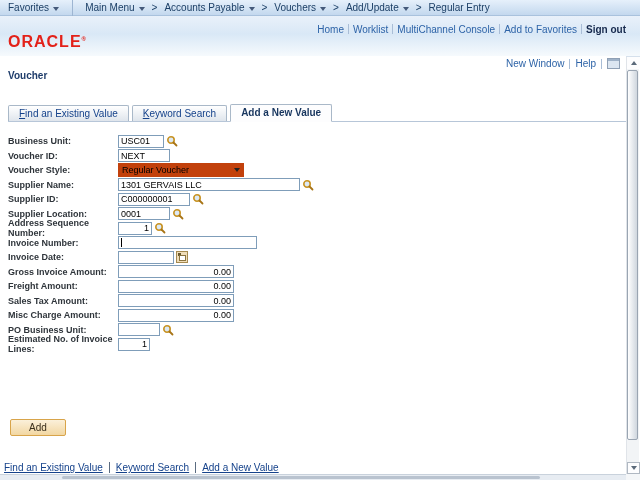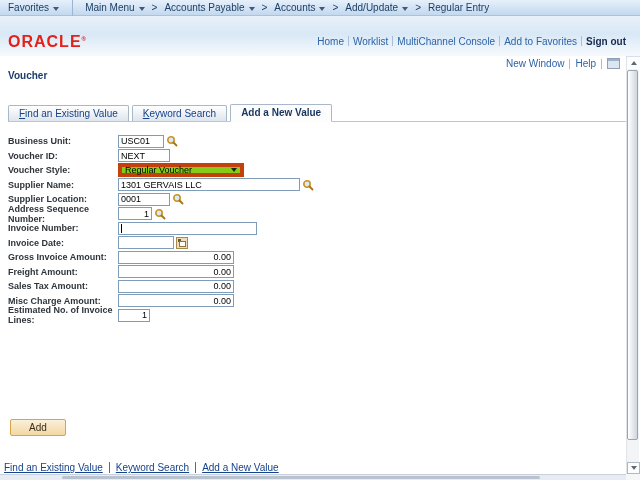--- a/index.html
+++ b/index.html
@@ -14,21 +14,21 @@
   .crumb{display:inline-flex;align-items:center;gap:4px;margin-right:7px;cursor:default;}
   .menu-arrow{width:0;height:0;border-left:3px solid transparent;
     border-right:3px solid transparent;border-top:4px solid #44597a;margin-top:2px;}
   .top-div{width:1px;height:16px;background:#9db5d2;margin:0 12px 0 6px;}
   .crumb-sep{margin-right:7px;color:#1c3f66;}
 
   
   .header{position:absolute;top:16px;left:0;right:0;height:40px;
     background:linear-gradient(#e9f1fa 0%,#d9e8f6 45%,#f6fafd 100%);
     border-bottom:1px solid #d5e0ec;}
-  .header-links{position:absolute;top:20px;right:14px;display:flex;
+  .header-links{position:absolute;top:8px;right:14px;display:flex;
     align-items:flex-start;gap:4px;font-size:10px;}
   .hlink{color:#2d63a7;text-decoration:none;cursor:pointer;}
   .hsep{width:1px;height:10px;background:#a9bdd6;}
   .signout{color:#16294d;font-weight:bold;cursor:pointer;}
   .logo{position:absolute;left:8px;top:17px;color:#e32119;font-weight:bold;
     font-size:16px;letter-spacing:1px;}
   .logo sup{font-size:6px;letter-spacing:0;}
 
   
   .content{position:absolute;top:56px;left:0;right:14px;bottom:6px;
@@ -59,21 +59,21 @@
   .frow{display:flex;align-items:center;height:14.5px;}
   .flabel{width:110px;flex-shrink:0;font-weight:bold;color:#2f353b;font-size:9px;}
   .fin{border:1px solid #7f9db9;height:11px;font-size:9px;padding:0 2px;
     color:#000;font-family:"Liberation Sans",sans-serif;background:#fff;}
   .num{text-align:right;}
   .w40{width:40px}.w46{width:46px}.w176{width:176px}.w72{width:72px}
   .w66{width:66px}.w28{width:28px}.w133{width:133px}.w50{width:50px}
   .w110{width:110px}.w36{width:36px}.w48{width:48px}.w26{width:26px}
   .lookup{margin-left:2px;display:inline-flex;cursor:pointer;}
   .fselect{display:inline-flex;justify-content:space-between;align-items:center;
-    width:126px;height:14px;border:4px solid #c2410c;background:#84cc16;
+    width:126px;height:14px;border:1px solid #c2410c;background:#c2410c;
     padding:0 3px;box-sizing:border-box;cursor:pointer;}
   .sel-arrow{width:0;height:0;border-left:3px solid transparent;
     border-right:3px solid transparent;border-top:4px solid #222;}
   .inwrap{position:relative;display:inline-flex;}
   .caret{position:absolute;left:3px;top:2px;width:1px;height:9px;background:#000;}
   .cal-icon{width:12px;height:12px;margin-left:2px;background:#f0ddb8;
     border:1px solid #a58a50;box-sizing:border-box;position:relative;cursor:pointer;}
   .cal-icon::before{content:"";position:absolute;left:1px;top:1px;width:3px;height:3px;
     background:#6b5a2e;}
   .cal-icon::after{content:"";position:absolute;right:1px;bottom:1px;width:5px;height:4px;
@@ -128,21 +128,21 @@
       <span>Main Menu</span>
       <span class="menu-arrow"></span>
     </span>
     <span class="crumb-sep">&gt;</span>
     <span class="crumb">
       <span>Accounts Payable</span>
       <span class="menu-arrow"></span>
     </span>
     <span class="crumb-sep">&gt;</span>
     <span class="crumb">
-      <span>Accounts</span>
+      <span>Vouchers</span>
       <span class="menu-arrow"></span>
     </span>
     <span class="crumb-sep">&gt;</span>
     <span class="crumb">
       <span>Add/Update</span>
       <span class="menu-arrow"></span>
     </span>
     <span class="crumb-sep">&gt;</span>
     <span class="crumb">
       <span>Regular Entry</span>
@@ -219,20 +219,30 @@
         <input class="fin w176" value="1301 GERVAIS LLC" style="">
         <span class="lookup">
             <svg width="12" height="12" viewBox="0 0 12 12">
               <circle cx="5" cy="5" r="3.2" fill="#dce9f5" stroke="#c89324" stroke-width="1.6"></circle>
               <line x1="7.5" y1="7.5" x2="10.5" y2="10.5" stroke="#a87416" stroke-width="1.8" stroke-linecap="round"></line>
             </svg>
           </span>
       </div>
 
 
+      <div class="frow">
+        <span class="flabel">Supplier ID:</span>
+        <input class="fin w66" value="C000000001" style="">
+        <span class="lookup">
+            <svg width="12" height="12" viewBox="0 0 12 12">
+              <circle cx="5" cy="5" r="3.2" fill="#dce9f5" stroke="#c89324" stroke-width="1.6"></circle>
+              <line x1="7.5" y1="7.5" x2="10.5" y2="10.5" stroke="#a87416" stroke-width="1.8" stroke-linecap="round"></line>
+            </svg>
+          </span>
+      </div>
 
       <div class="frow">
         <span class="flabel">Supplier Location:</span>
         <input class="fin w46" value="0001" style="">
         <span class="lookup">
             <svg width="12" height="12" viewBox="0 0 12 12">
               <circle cx="5" cy="5" r="3.2" fill="#dce9f5" stroke="#c89324" stroke-width="1.6"></circle>
               <line x1="7.5" y1="7.5" x2="10.5" y2="10.5" stroke="#a87416" stroke-width="1.8" stroke-linecap="round"></line>
             </svg>
           </span>
@@ -276,20 +286,30 @@
       <div class="frow">
         <span class="flabel">Sales Tax Amount:</span>
         <input class="fin w110 num" value="0.00" style="">
       </div>
 
       <div class="frow">
         <span class="flabel">Misc Charge Amount:</span>
         <input class="fin w110 num" value="0.00" style="">
       </div>
 
+      <div class="frow">
+        <span class="flabel">PO Business Unit:</span>
+        <input class="fin w36" value="" style="">
+        <span class="lookup">
+            <svg width="12" height="12" viewBox="0 0 12 12">
+              <circle cx="5" cy="5" r="3.2" fill="#dce9f5" stroke="#c89324" stroke-width="1.6"></circle>
+              <line x1="7.5" y1="7.5" x2="10.5" y2="10.5" stroke="#a87416" stroke-width="1.8" stroke-linecap="round"></line>
+            </svg>
+          </span>
+      </div>
 
 
 
       <div class="frow">
         <span class="flabel">Estimated No. of Invoice Lines:</span>
         <input class="fin w26 num" value="1" style="">
       </div>
 
     </div>
 

